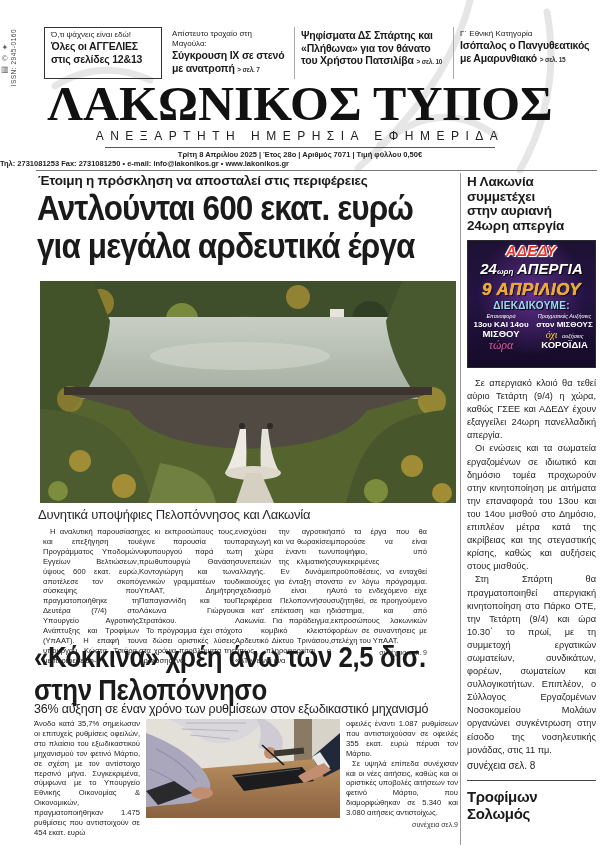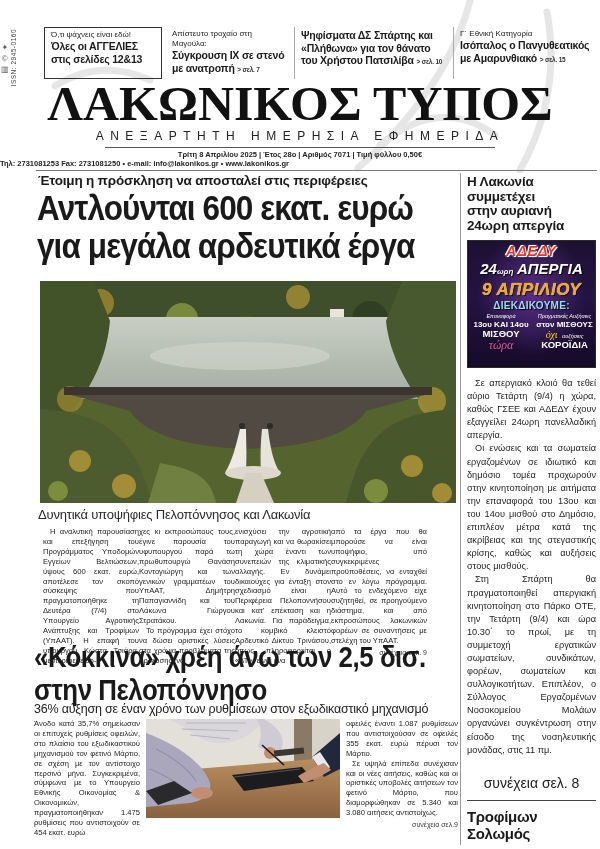--- a/index.html
+++ b/index.html
@@ -79,21 +79,21 @@
   .po-grid{display:flex;margin-top:2px;}
   .po-left{width:52%;line-height:7px;}
   .po-right{width:48%;line-height:7px;}
   .po-s{font-size:5.5px;font-style:italic;}
   .po-m{font-size:8px;font-weight:bold;line-height:9px;}
   .po-b{font-size:9.5px;font-weight:bold;line-height:10px;}
   .po-script-pink{font-family:"Liberation Serif",serif;font-style:italic;font-size:12px;color:#e0559a;line-height:12px;}
   .po-script-yel{font-family:"Liberation Serif",serif;font-style:italic;font-size:10px;color:#f5d623;}
   .sb-body{margin-top:9px;font-size:9.2px;line-height:13.1px;text-align:justify;color:#1e1e1e;}
   .sb-body p{margin:0;text-indent:8px;}
-  .sb-cont{text-align:center;font-size:14px;margin-top:18px;color:#222;}
+  .sb-cont{text-align:left;font-size:10px;margin-top:3px;color:#222;}
   .sb-divider{margin:9px 0 7px 0;border-top:1px solid #444;}
   .sb-sol-title{font-size:15px;font-weight:bold;letter-spacing:-0.3px;}
 </style>
 </head>
 <body>
 
 <div class="page">
 
   <svg id="watermark" class="abs" viewBox="0 0 600 849">
     <g fill="none" stroke="#dcdcdc" stroke-width="7" stroke-linecap="round" opacity="0.7">

